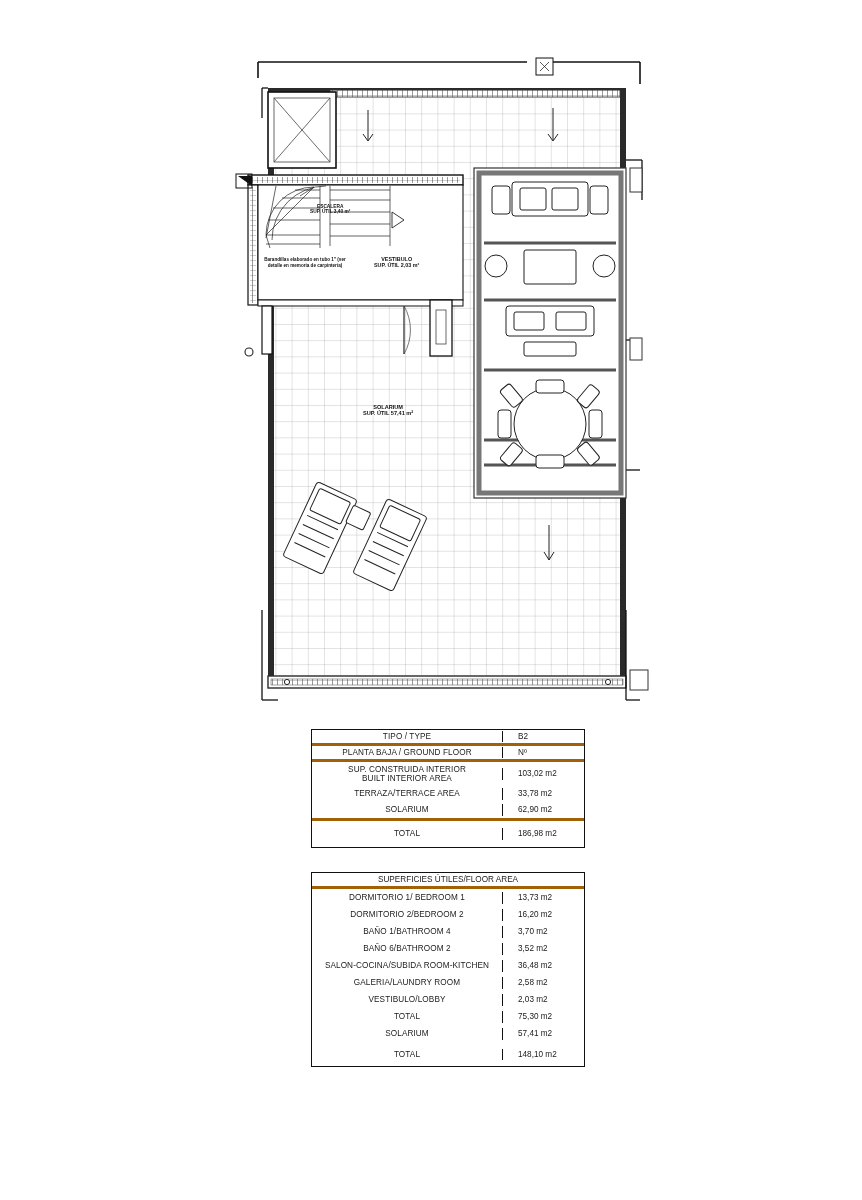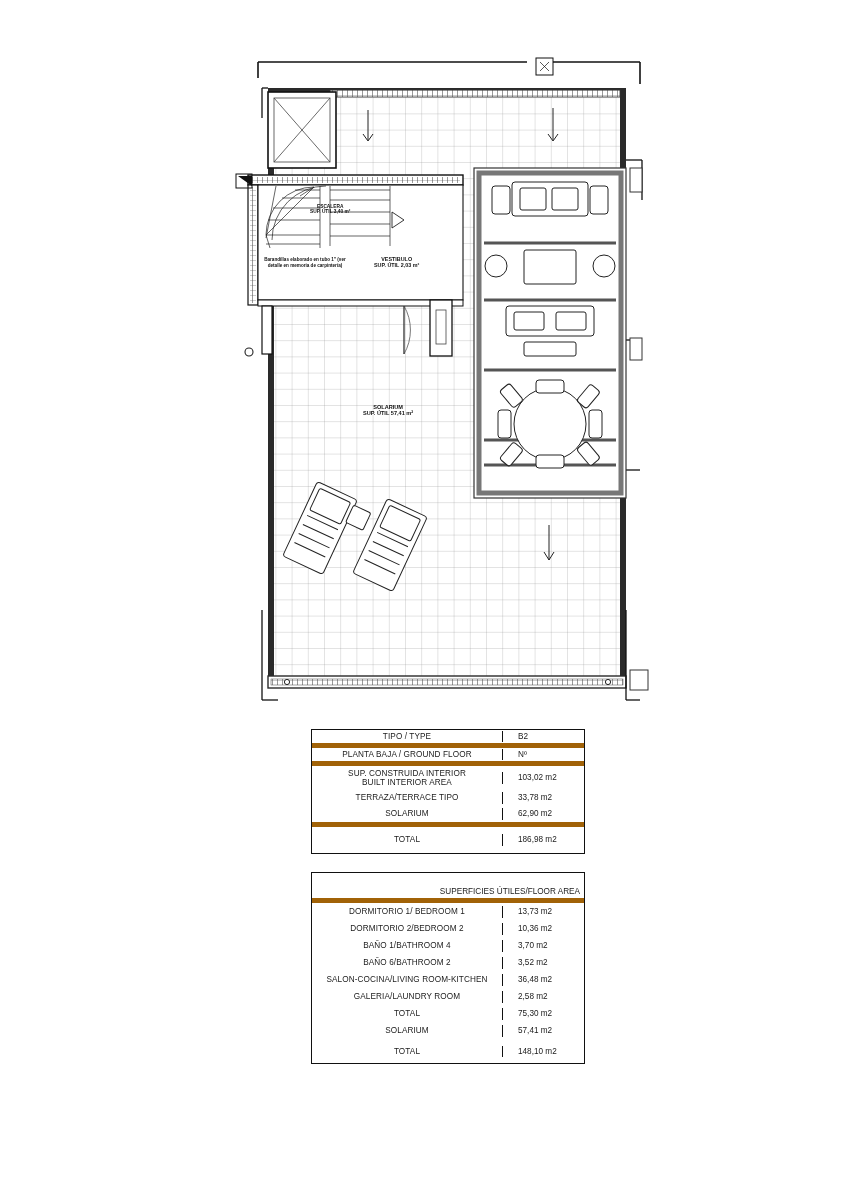--- a/index.html
+++ b/index.html
@@ -38,39 +38,38 @@
   #table-floor {
     left: 311px;
     top: 872px;
     width: 272px;
   }
   .trow {
     display: flex;
     align-items: center;
     min-height: 13px;
   }
-  .trow.border-bottom { border-bottom: 5px solid #a16207; }
+  .trow.border-bottom { border-bottom: 3px solid #a16207; }
   .tcell-label {
     flex: 1 1 auto;
     text-align: center;
     padding: 1px 4px;
     letter-spacing: .1px;
   }
   .tcell-val {
     flex: 0 0 82px;
     text-align: left;
     padding: 1px 2px 1px 15px;
     border-left: 1px solid #111;
     box-sizing: border-box;
   }
   .tcell-full {
     flex: 1 1 auto;
-    text-align: right;
+    text-align: center;
     padding: 2px 4px;
-    margin-top: 12px;
   }
   
   .plan-label {
     position: absolute;
     font-family: "Liberation Sans", sans-serif;
     font-weight: bold;
     text-align: center;
     color: #111;
     white-space: nowrap;
   }
@@ -281,21 +280,21 @@
     <div class="tcell-val">Nº</div>
   </div>
   <div class="trow" style="min-height:24px">
     <div class="tcell-label">
       <span>SUP. CONSTRUIDA INTERIOR</span><br>
       <span>BUILT INTERIOR AREA</span>
     </div>
     <div class="tcell-val">103,02 m2</div>
   </div>
   <div class="trow" style="min-height:16px">
-    <div class="tcell-label">TERRAZA/TERRACE TIPO</div>
+    <div class="tcell-label">TERRAZA/TERRACE AREA</div>
     <div class="tcell-val">33,78 m2</div>
   </div>
   <div class="trow border-bottom" style="min-height:16px">
     <div class="tcell-label">SOLARIUM</div>
     <div class="tcell-val">62,90 m2</div>
   </div>
   <div class="trow" style="min-height:26px">
     <div class="tcell-label">TOTAL</div>
     <div class="tcell-val">186,98 m2</div>
   </div>
@@ -305,37 +304,41 @@
   <div class="trow border-bottom">
     <div class="tcell-full">SUPERFICIES ÚTILES/FLOOR AREA</div>
   </div>
 
   <div class="trow" style="min-height:17px">
     <div class="tcell-label">DORMITORIO 1/ BEDROOM 1</div>
     <div class="tcell-val">13,73 m2</div>
   </div>
   <div class="trow" style="min-height:17px">
     <div class="tcell-label">DORMITORIO 2/BEDROOM 2</div>
-    <div class="tcell-val">10,36 m2</div>
+    <div class="tcell-val">16,20 m2</div>
   </div>
   <div class="trow" style="min-height:17px">
     <div class="tcell-label">BAÑO 1/BATHROOM 4</div>
     <div class="tcell-val">3,70 m2</div>
   </div>
   <div class="trow" style="min-height:17px">
     <div class="tcell-label">BAÑO 6/BATHROOM 2</div>
     <div class="tcell-val">3,52 m2</div>
   </div>
   <div class="trow" style="min-height:17px">
-    <div class="tcell-label">SALON-COCINA/LIVING ROOM-KITCHEN</div>
+    <div class="tcell-label">SALON-COCINA/SUBIDA ROOM-KITCHEN</div>
     <div class="tcell-val">36,48 m2</div>
   </div>
   <div class="trow" style="min-height:17px">
     <div class="tcell-label">GALERIA/LAUNDRY ROOM</div>
     <div class="tcell-val">2,58 m2</div>
+  </div>
+  <div class="trow" style="min-height:17px">
+    <div class="tcell-label">VESTIBULO/LOBBY</div>
+    <div class="tcell-val">2,03 m2</div>
   </div>
   <div class="trow" style="min-height:17px">
     <div class="tcell-label">TOTAL</div>
     <div class="tcell-val">75,30 m2</div>
   </div>
   <div class="trow" style="min-height:17px">
     <div class="tcell-label">SOLARIUM</div>
     <div class="tcell-val">57,41 m2</div>
   </div>
 

